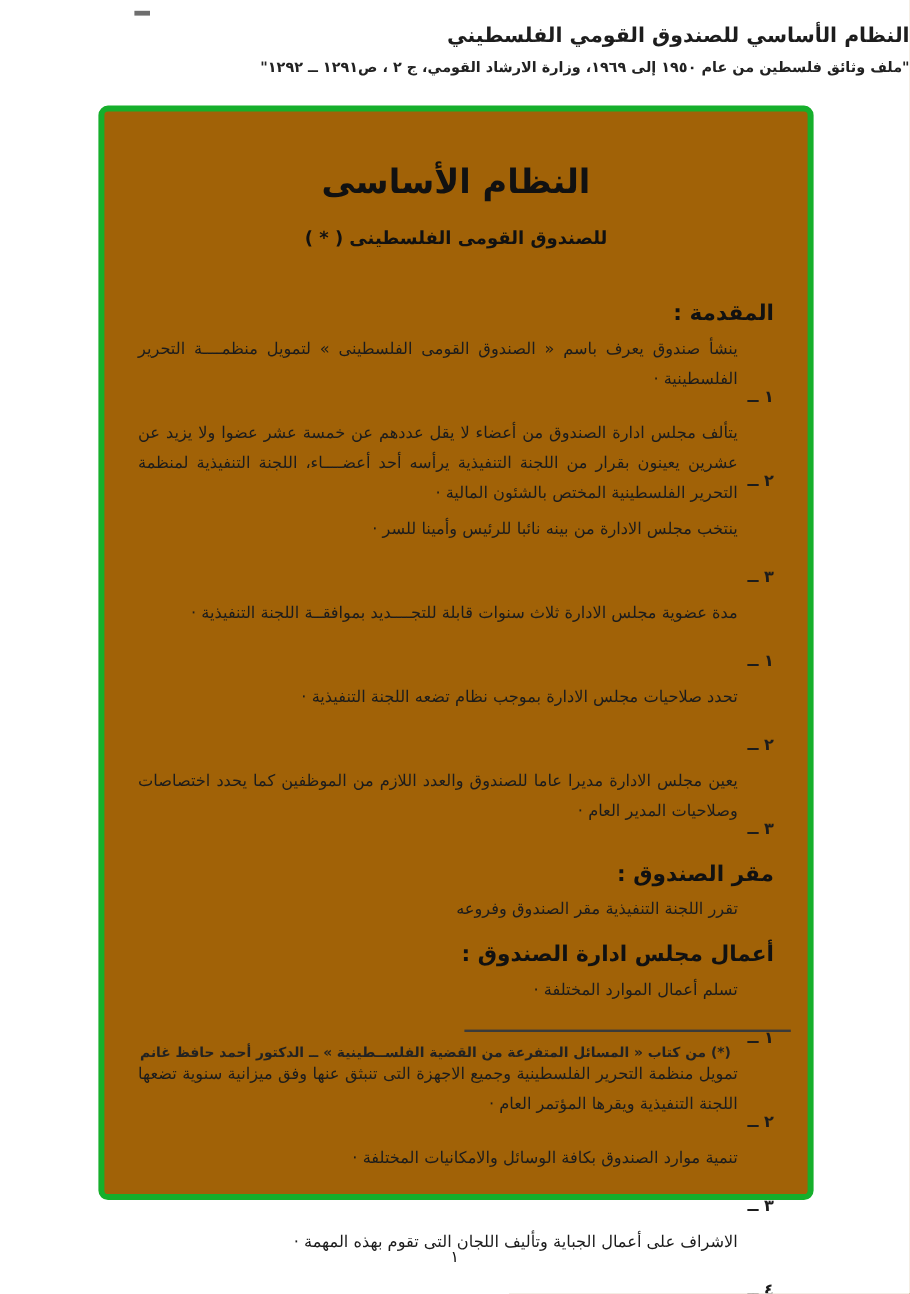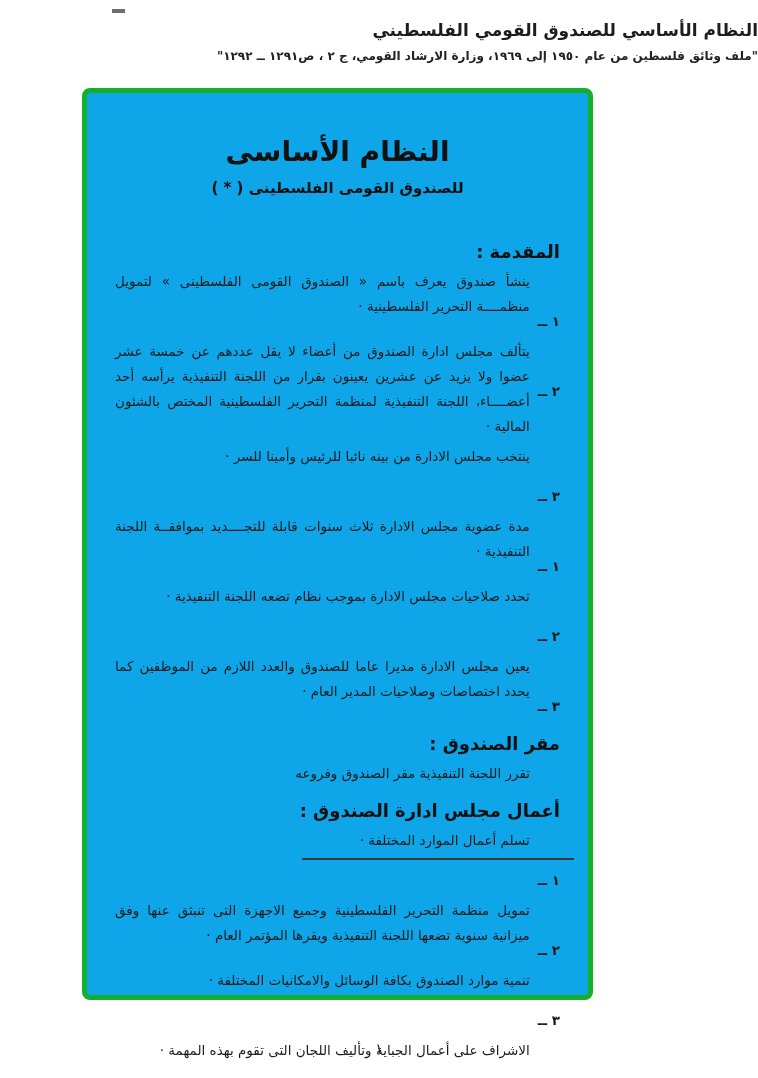--- a/index.html
+++ b/index.html
@@ -19,33 +19,33 @@
   
   .page-header{
     position:absolute;top:20px;left:0;right:0;
     direction:rtl;
   }
   .header-title{font-size:17px;font-weight:bold;letter-spacing:.2px;}
   .header-source{font-size:12px;font-weight:bold;margin-top:9px;color:#222;}
   
   .green-box{
     position:absolute;left:82px;top:88px;
-    width:511px;height:912px;box-sizing:border-box;
+    width:596px;height:912px;box-sizing:border-box;
     border:5px solid #16af2b;border-radius:8px;
-    background:#0ea5e9;
+    background:#a16207;
     padding:28px 28px 0 28px;
     direction:rtl;
   }
   .doc-title{
     text-align:center;font-size:28px;font-weight:bold;
     margin-top:14px;color:#111;
   }
   .doc-subtitle{
     text-align:center;font-size:15px;font-weight:bold;
-    margin-top:11px;color:#111;
+    margin-top:21px;color:#111;
   }
   .sections{margin-top:42px;font-size:13.5px;line-height:25px;color:#1c1c1c;}
   .section-heading{
     font-size:18px;font-weight:bold;margin:12px 0 2px 0;
     line-height:25px;color:#111;
   }
   .doc-section:first-child .section-heading{margin-top:0;}
   .list-item{display:flex;margin-top:5px;}
   .item-marker{flex:0 0 auto;white-space:nowrap;padding-left:8px;font-weight:bold;margin-top:40px;}
   .item-text{flex:1 1 auto;text-align:justify;}
@@ -131,18 +131,19 @@
           </div>
           <div class="list-item">
             <span class="item-marker">٤ ــ</span>
             <div class="item-text">الاشراف على أعمال الجباية وتأليف اللجان التى تقوم بهذه المهمة ·</div>
           </div>
         </section>
       </div>
 
     <div class="footnote-area">
       <div class="footnote-rule"></div>
+      <div class="footnote-text">(*) من كتاب « المسائل المتفرعة من القضية الفلســطينية » ــ الدكتور أحمد حافظ غانم</div>
     </div>
   </div>
 
   <div class="page-number">١</div>
 
 </div>
 
 </body></html>

